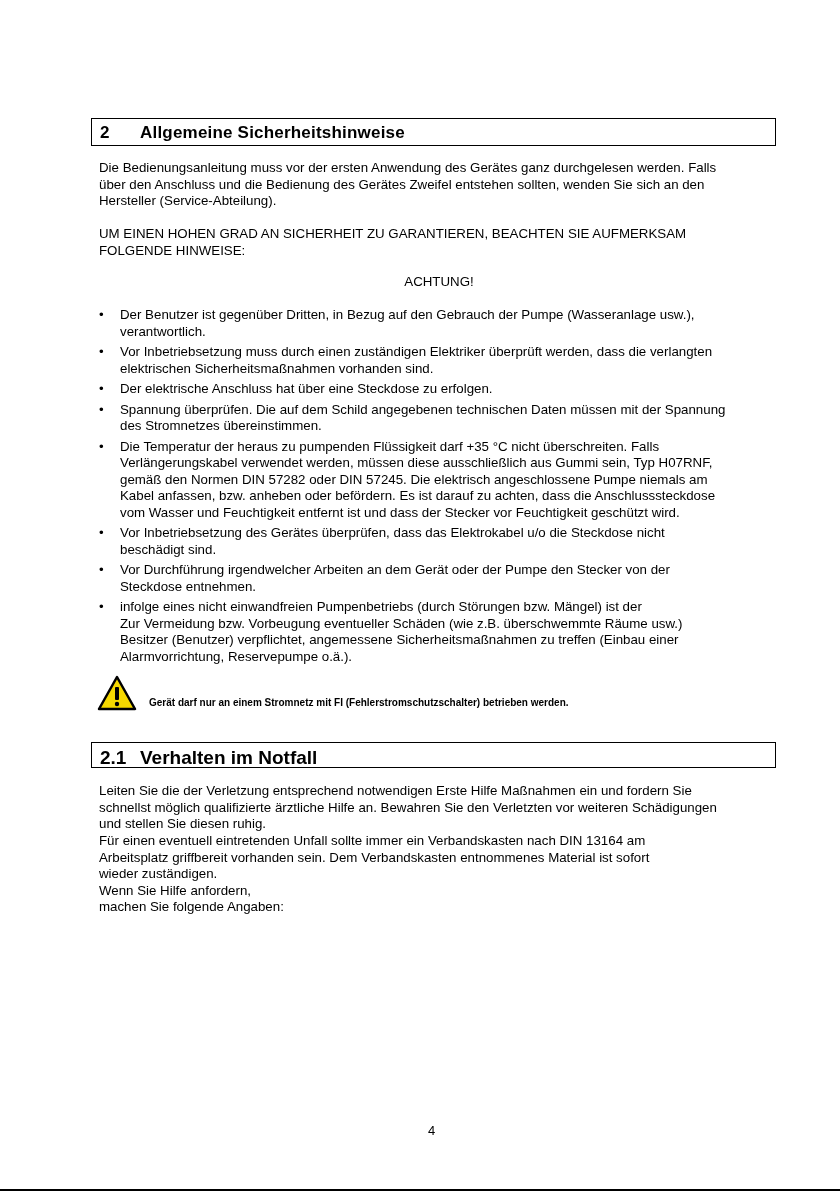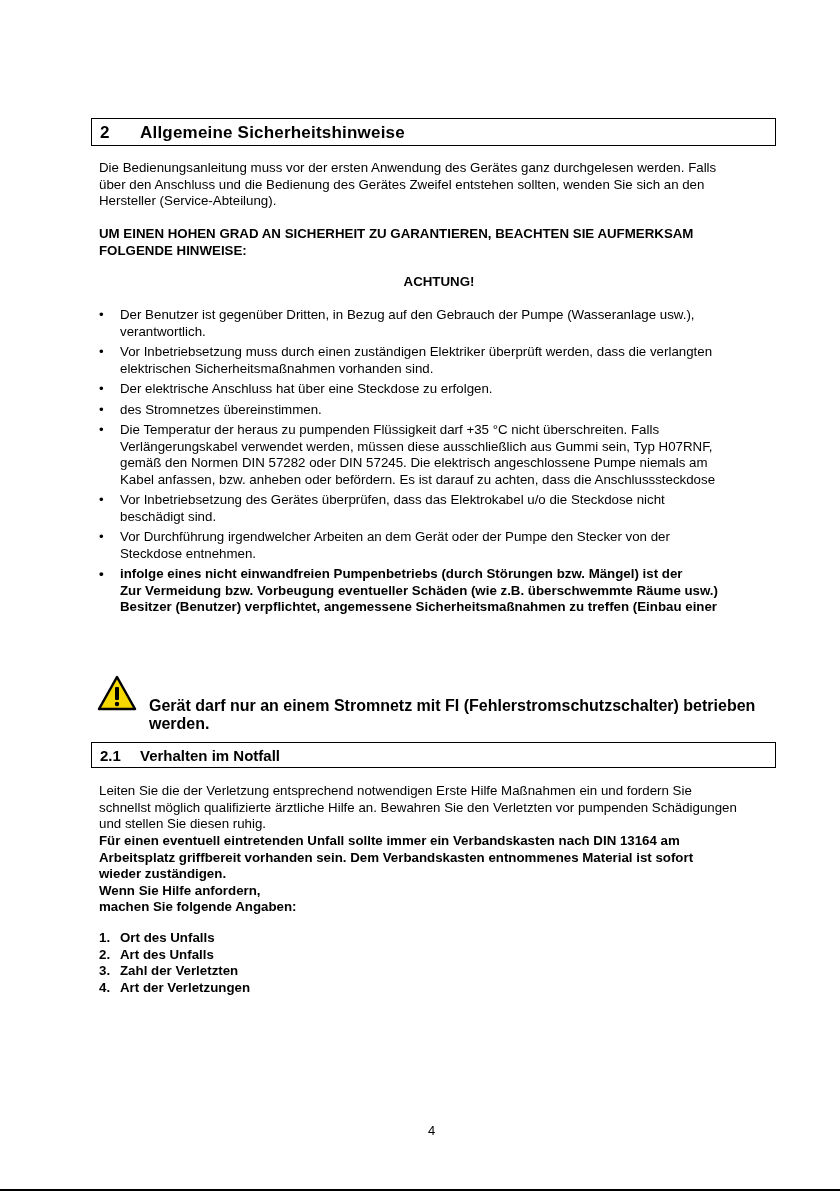--- a/index.html
+++ b/index.html
@@ -5,30 +5,30 @@
   html, body { margin: 0; padding: 0; background: #ffffff; }
   body { width: 840px; height: 1192px; position: relative; overflow: hidden;
          font-family: "Liberation Sans", sans-serif; color: #000; font-size: 13.3px; }
   .page { position: absolute; left: 0; top: 0; width: 840px; height: 1192px; }
   .hbox { position: absolute; left: 91px; width: 685px; border: 1.5px solid #000;
           box-sizing: border-box; font-weight: bold; font-size: 16.5px; }
   .hbox .num { position: absolute; left: 8px; }
   .hbox .ttl { position: absolute; left: 48px; }
   .h1 { top: 118px; height: 28px; }
   .h1 .num, .h1 .ttl { top: 4px; font-size: 17px; letter-spacing: 0.2px; }
-  .h2 { top: 742px; height: 26px; font-size: 15px; }
+  .h2 { top: 742px; height: 26px; font-size: 19px; }
   .h2 .num, .h2 .ttl { top: 4px; }
   .block { position: absolute; left: 99px; width: 680px; line-height: 16.5px; }
-  .bold { font-weight: bold; }
+  .bold { font-weight: normal; }
   ul.bullets { position: absolute; left: 99px; width: 680px; margin: 0; padding: 0; list-style: none; }
   ul.bullets li { position: relative; padding-left: 21px; line-height: 16.5px; margin-bottom: 4px; }
   ul.bullets li .dot { position: absolute; left: 0; top: 0; }
   .warn { position: absolute; left: 97px; top: 675px; width: 700px; height: 40px; }
   .warn svg { position: absolute; left: 0; top: 0; }
-  .warn .wtext { position: absolute; left: 52px; top: 22px; font-weight: bold; font-size: 16px; }
+  .warn .wtext { position: absolute; left: 52px; top: 22px; font-weight: bold; font-size: 10px; }
   ol.steps { position: absolute; left: 99px; top: 930px; margin: 0; padding: 0; list-style: none; font-weight: bold; }
   ol.steps li { line-height: 16.5px; }
   ol.steps li .n { display: inline-block; width: 21px; }
   .pagenum { position: absolute; left: 428px; top: 1123px; font-size: 13px; }
   .footline { position: absolute; left: 0; top: 1189px; width: 840px; height: 2px; background: #000; }
 </style>
 </head>
 <body>
 
 <div class="page">
@@ -61,77 +61,74 @@
       <span class="dot">•</span>
       <div>Vor Inbetriebsetzung muss durch einen zuständigen Elektriker überprüft werden, dass die verlangten</div>
       <div>elektrischen Sicherheitsmaßnahmen vorhanden sind.</div>
     </li>
     <li>
       <span class="dot">•</span>
       <div>Der elektrische Anschluss hat über eine Steckdose zu erfolgen.</div>
     </li>
     <li>
       <span class="dot">•</span>
+      <div>Spannung überprüfen. Die auf dem Schild angegebenen technischen Daten müssen mit der Spannung</div>
       <div>des Stromnetzes übereinstimmen.</div>
     </li>
     <li>
       <span class="dot">•</span>
       <div>Die Temperatur der heraus zu pumpenden Flüssigkeit darf +35 °C nicht überschreiten. Falls</div>
       <div>Verlängerungskabel verwendet werden, müssen diese ausschließlich aus Gummi sein, Typ H07RNF,</div>
       <div>gemäß den Normen DIN 57282 oder DIN 57245. Die elektrisch angeschlossene Pumpe niemals am</div>
       <div>Kabel anfassen, bzw. anheben oder befördern. Es ist darauf zu achten, dass die Anschlusssteckdose</div>
+      <div>vom Wasser und Feuchtigkeit entfernt ist und dass der Stecker vor Feuchtigkeit geschützt wird.</div>
     </li>
     <li>
       <span class="dot">•</span>
       <div>Vor Inbetriebsetzung des Gerätes überprüfen, dass das Elektrokabel u/o die Steckdose nicht</div>
       <div>beschädigt sind.</div>
     </li>
     <li>
       <span class="dot">•</span>
       <div>Vor Durchführung irgendwelcher Arbeiten an dem Gerät oder der Pumpe den Stecker von der</div>
       <div>Steckdose entnehmen.</div>
     </li>
     <li class="bold">
       <span class="dot">•</span>
       <div>infolge eines nicht einwandfreien Pumpenbetriebs (durch Störungen bzw. Mängel) ist der</div>
       <div>Zur Vermeidung bzw. Vorbeugung eventueller Schäden (wie z.B. überschwemmte Räume usw.)</div>
       <div>Besitzer (Benutzer) verpflichtet, angemessene Sicherheitsmaßnahmen zu treffen (Einbau einer</div>
+      <div>Alarmvorrichtung, Reservepumpe o.ä.).</div>
     </li>
   </ul>
 
   <div class="warn">
     <svg width="40" height="36" viewBox="0 0 40 36">
       <polygon points="20,2 38,34 2,34" fill="#f5d800" stroke="#000" stroke-width="2.5" stroke-linejoin="round"></polygon>
       <rect x="18" y="12" width="4" height="13" rx="1" fill="#000"></rect>
       <circle cx="20" cy="29" r="2.2" fill="#000"></circle>
     </svg>
     <span class="wtext">Gerät darf nur an einem Stromnetz mit FI (Fehlerstromschutzschalter) betrieben werden.</span>
   </div>
 
   <div class="hbox h2">
     <span class="num">2.1</span>
     <span class="ttl">Verhalten im Notfall</span>
   </div>
 
   <div class="block" style="top:783px;">
     <div>Leiten Sie die der Verletzung entsprechend notwendigen Erste Hilfe Maßnahmen ein und fordern Sie</div>
-    <div>schnellst möglich qualifizierte ärztliche Hilfe an. Bewahren Sie den Verletzten vor pumpenden Schädigungen</div>
+    <div>schnellst möglich qualifizierte ärztliche Hilfe an. Bewahren Sie den Verletzten vor weiteren Schädigungen</div>
     <div>und stellen Sie diesen ruhig.</div>
   </div>
 
   <div class="block bold" style="top:833px;">
     <div>Für einen eventuell eintretenden Unfall sollte immer ein Verbandskasten nach DIN 13164 am</div>
     <div>Arbeitsplatz griffbereit vorhanden sein. Dem Verbandskasten entnommenes Material ist sofort</div>
     <div>wieder zuständigen.</div>
     <div>Wenn Sie Hilfe anfordern,</div>
     <div>machen Sie folgende Angaben:</div>
   </div>
 
-  <ol class="steps">
-    <li><span class="n">1.</span><span>Ort des Unfalls</span></li>
-    <li><span class="n">2.</span><span>Art des Unfalls</span></li>
-    <li><span class="n">3.</span><span>Zahl der Verletzten</span></li>
-    <li><span class="n">4.</span><span>Art der Verletzungen</span></li>
-  </ol>
 
   <div class="pagenum">4</div>
   <div class="footline"></div>
 </div>
 
 </body></html>

